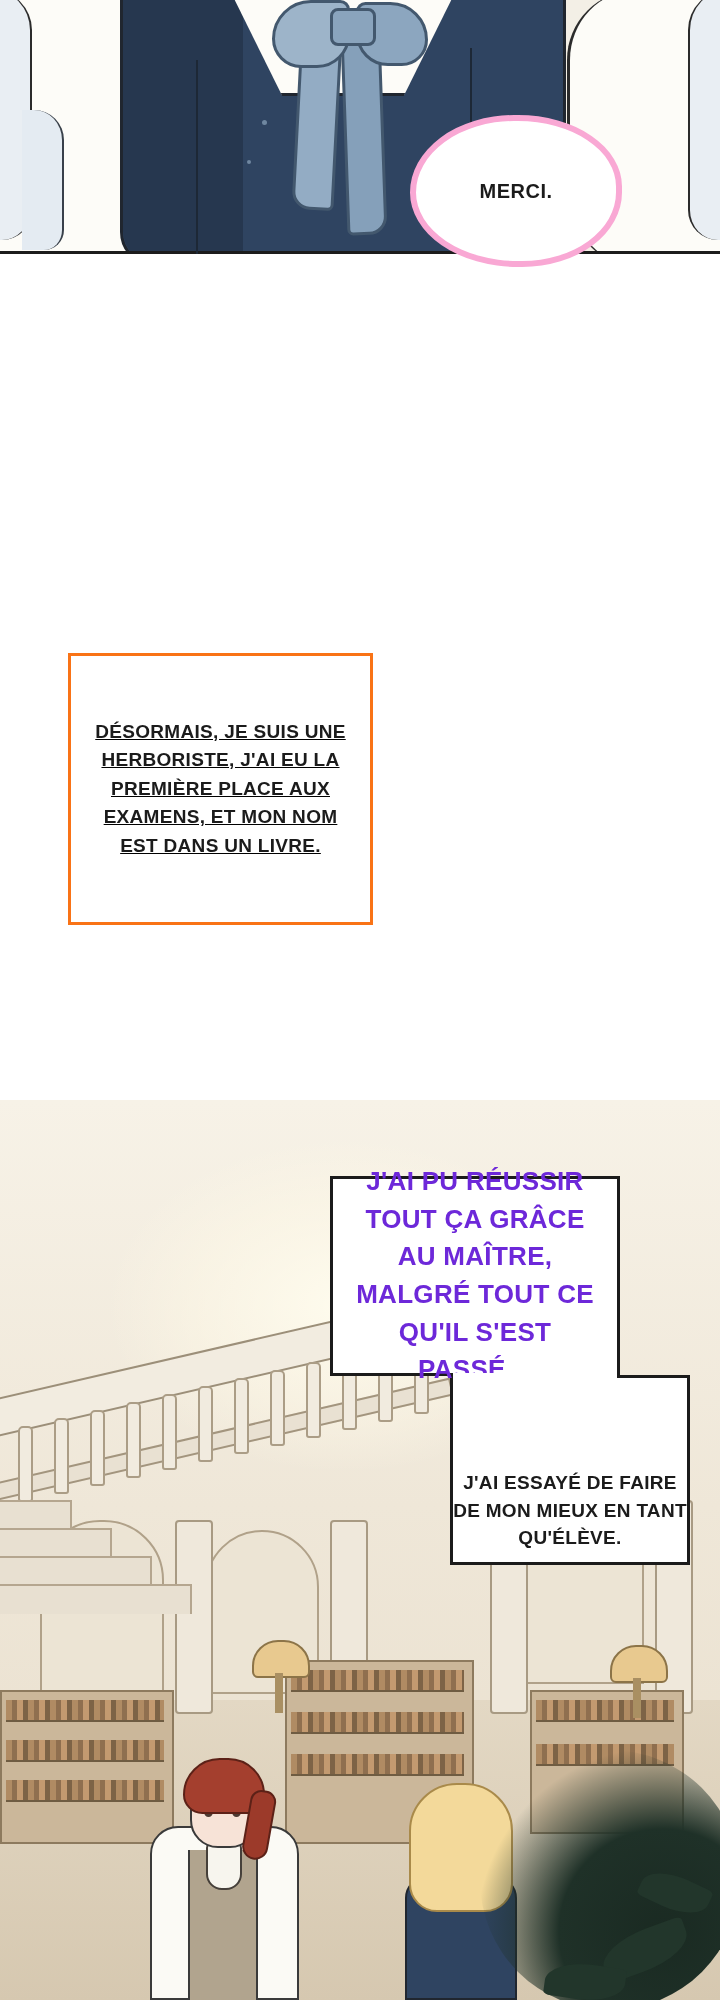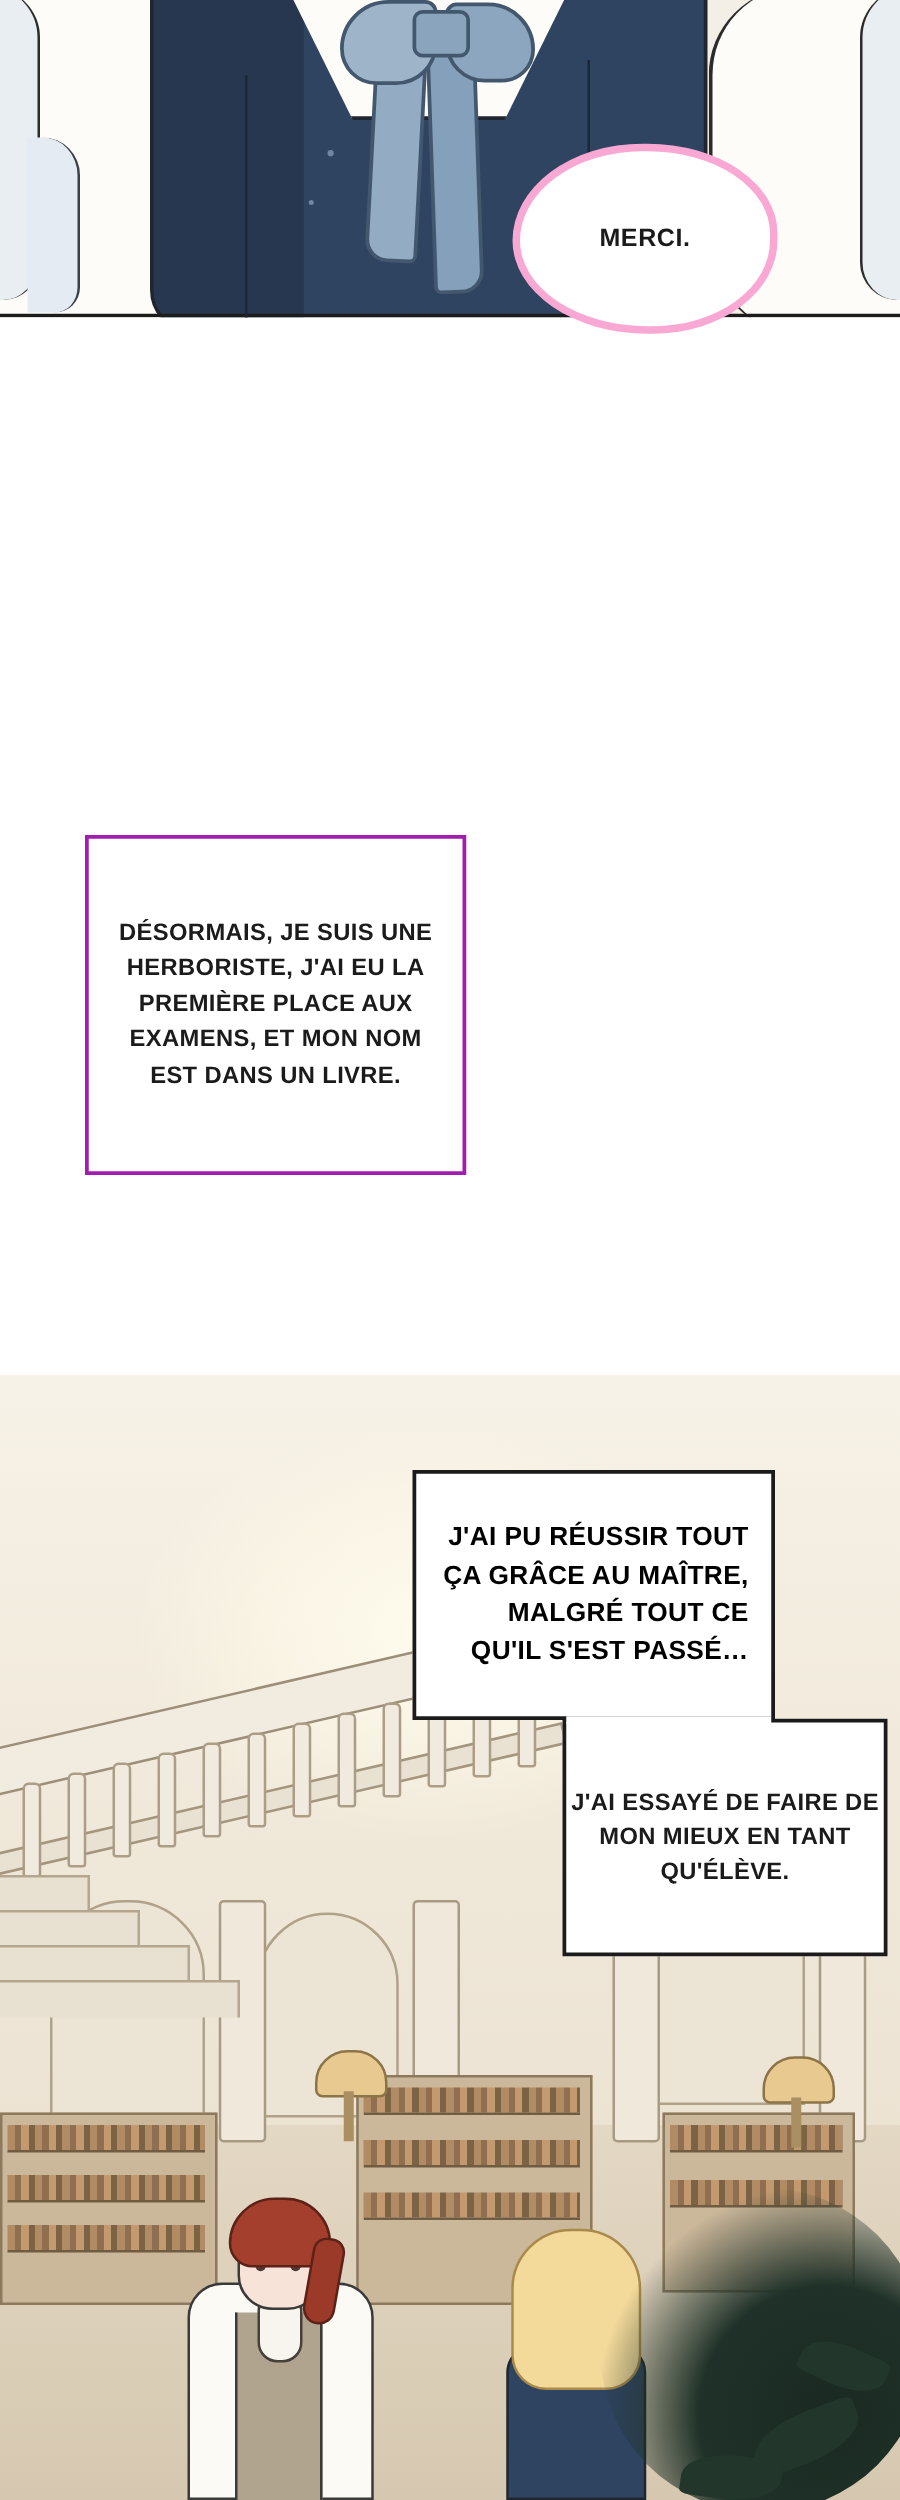--- a/index.html
+++ b/index.html
@@ -186,30 +186,31 @@
     font-size: 20px;
     letter-spacing: 0.5px;
     color: #1b1b1b;
     font-weight: 600;
     text-align: center;
   }
 
   
   .narr-box-1 {
     position: absolute;
-    left: 68px; top: 668px;
+    left: 68px; top: 653px;
     width: 305px; height: 272px;
     background: #ffffff;
-    border: 3px solid #a21caf;
+    border: 3px solid #f97316;
     display: flex;
     align-items: center;
     justify-content: center;
     padding: 10px 24px;
     box-sizing: border-box;
     z-index: 20;
+    text-decoration: underline;
   }
   .narr-box-1 .txt {
     font-size: 19px;
     line-height: 1.5;
     color: #1b1b1b;
     text-align: center;
     font-weight: 600;
     letter-spacing: 0.3px;
   }
 
@@ -421,37 +422,37 @@
     background: #ffffff;
     border: 3px solid #1b1b1b;
     box-sizing: border-box;
     display: flex;
     align-items: center;
     justify-content: center;
     padding: 10px 18px;
     z-index: 22;
   }
   .narr-box-2 .txt {
-    font-size: 21px;
+    font-size: 26px;
     line-height: 1.45;
-    color: #000000;
-    text-align: right;
+    color: #6d28d9;
+    text-align: center;
     font-weight: 600;
     letter-spacing: 0.3px;
   }
   
   .narr-box-3 {
     position: absolute;
     left: 450px; top: 1375px;
-    width: 260px; height: 190px;
+    width: 240px; height: 190px;
     background: #ffffff;
     border: 3px solid #1b1b1b;
     box-sizing: border-box;
     display: flex;
-    align-items: center;
+    align-items: flex-end;
     justify-content: center;
     padding: 10px 0;
     z-index: 21;
   }
   .narr-box-3 .txt {
     font-size: 19px;
     line-height: 1.45;
     color: #1b1b1b;
     text-align: center;
     font-weight: 600;

